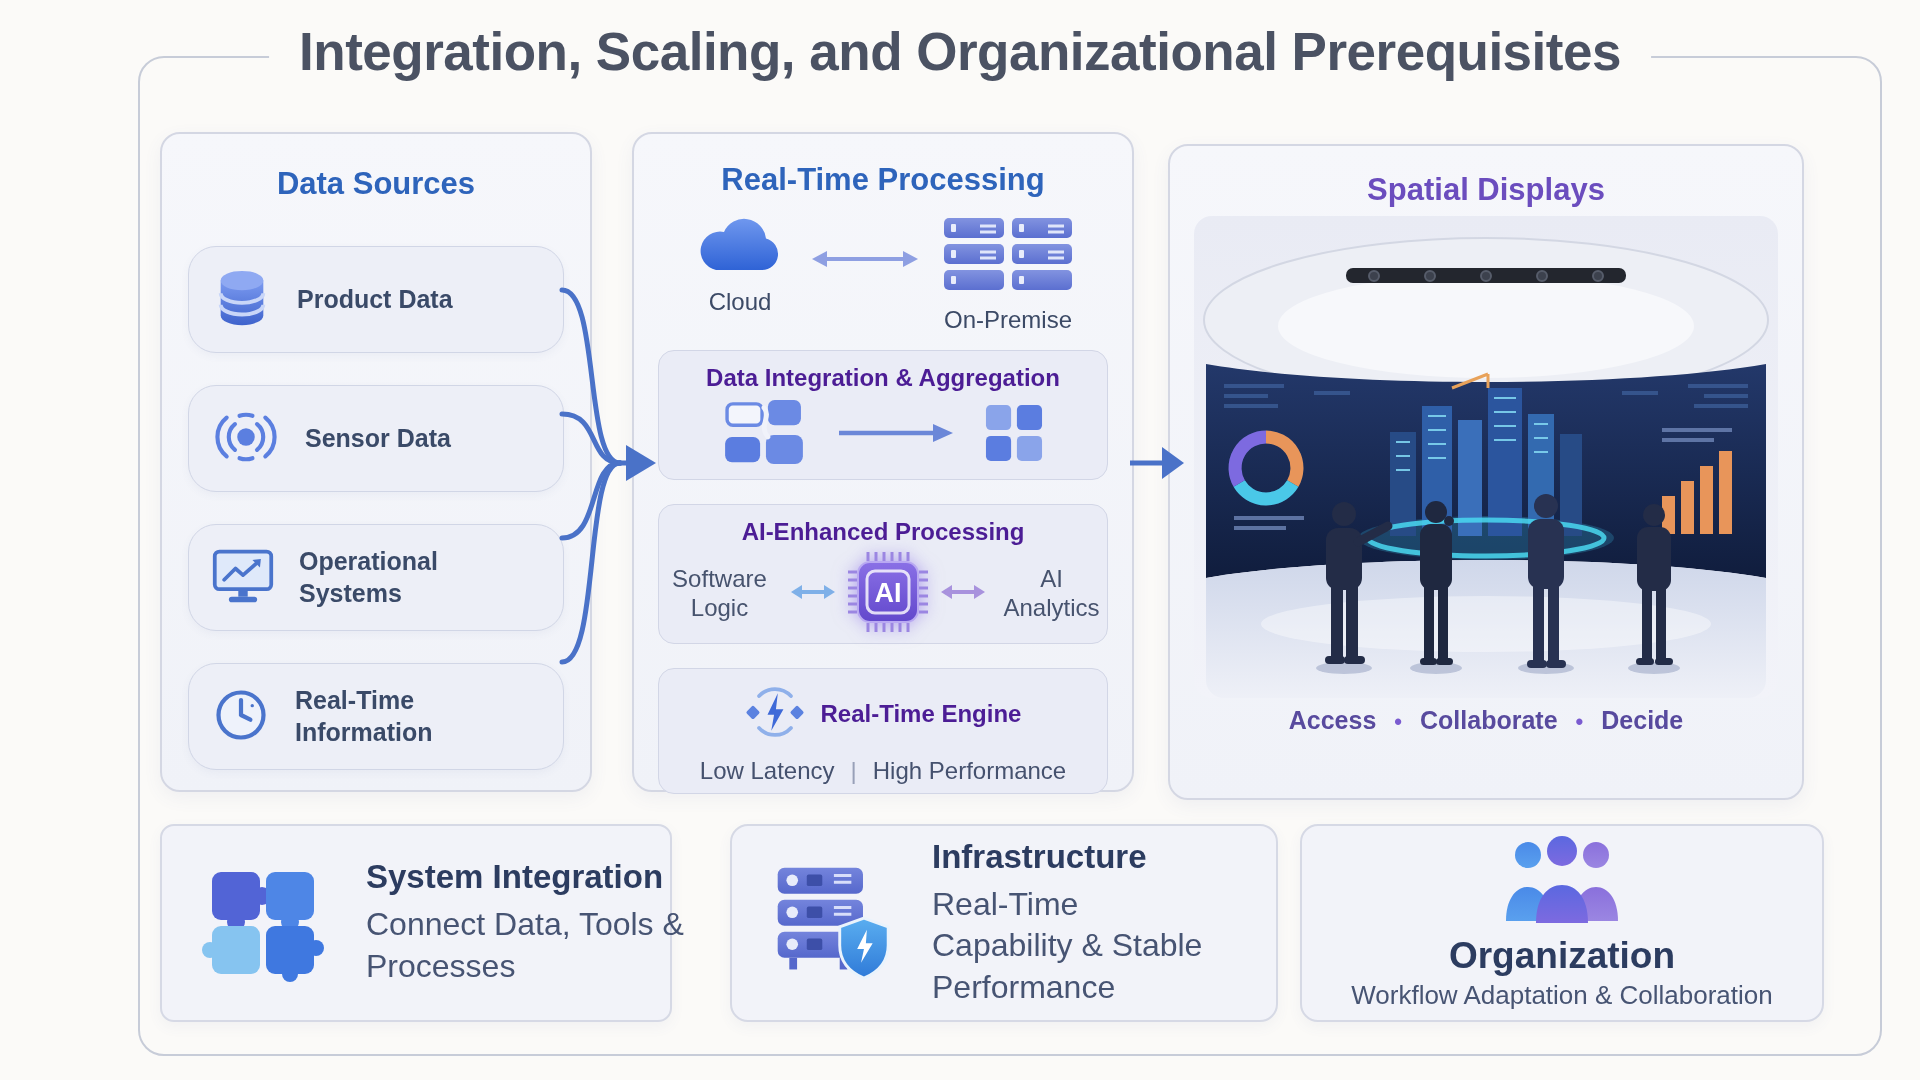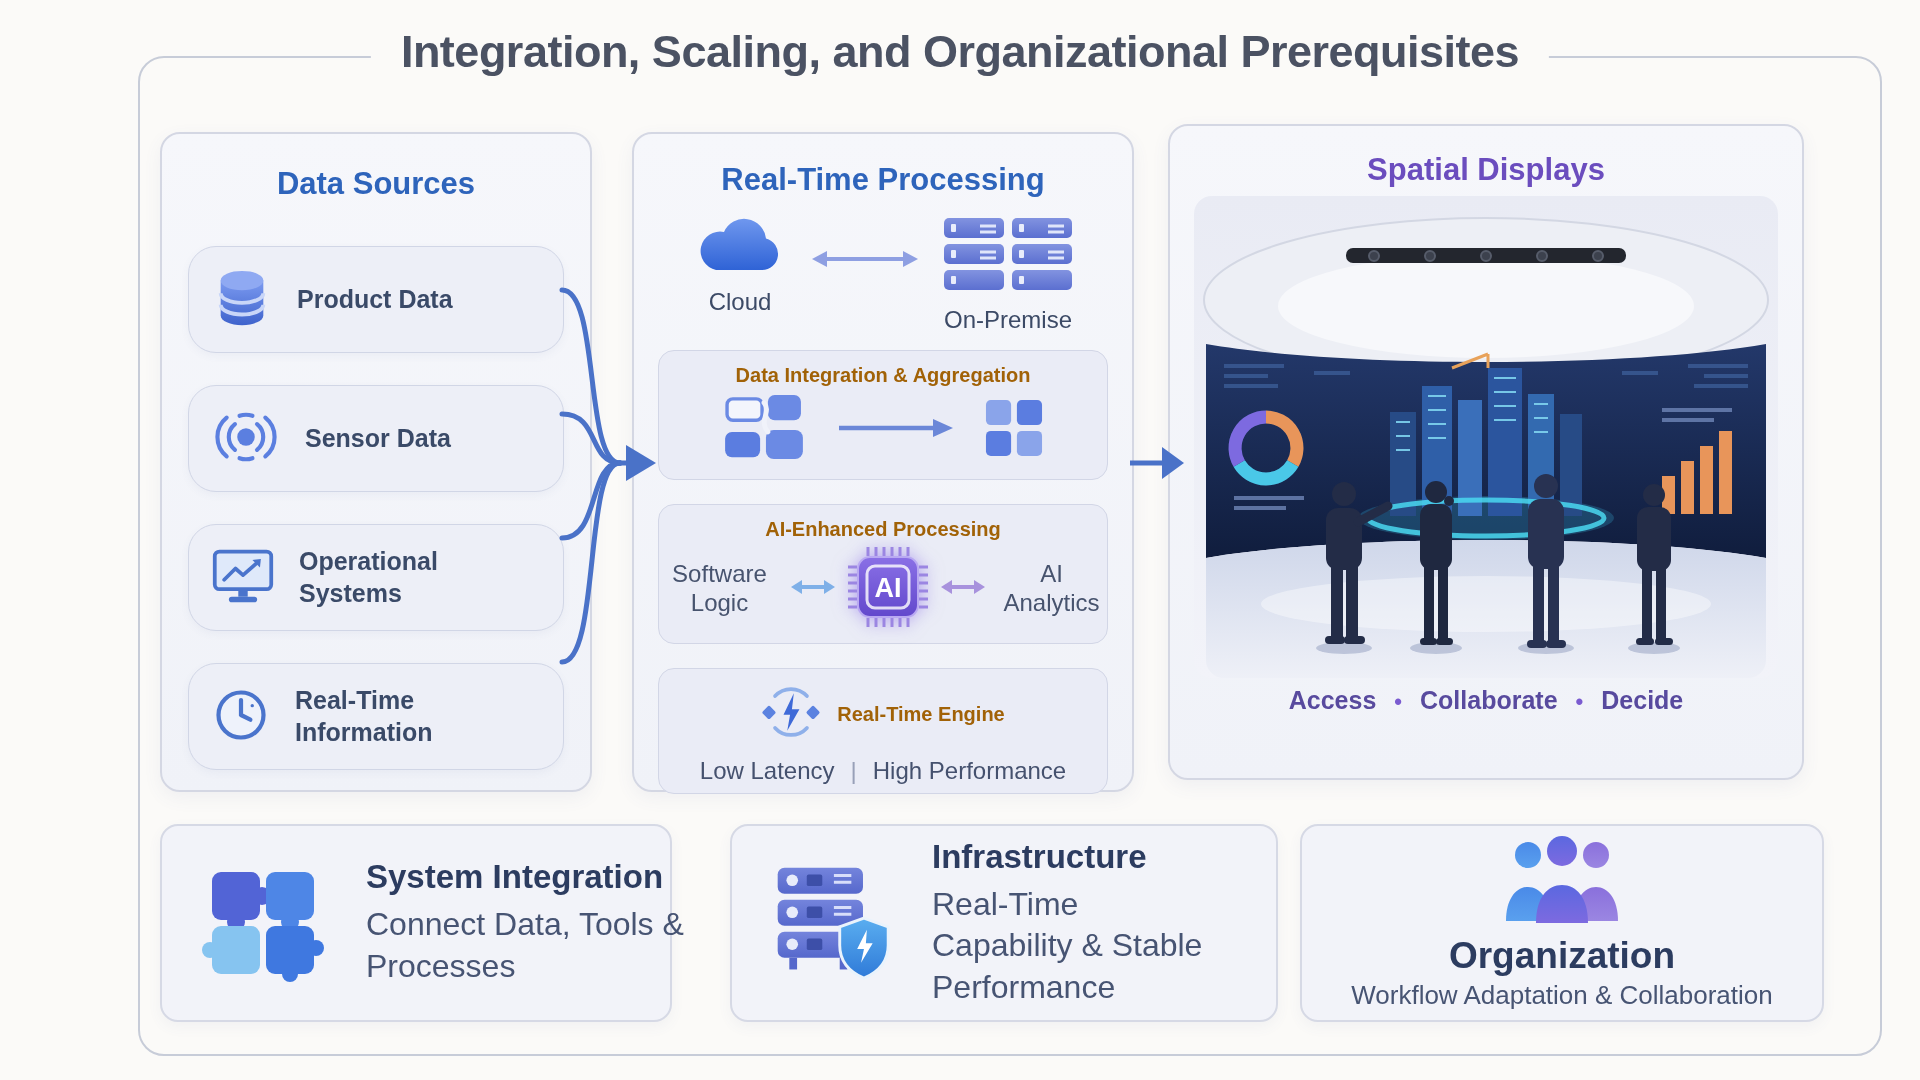--- a/index.html
+++ b/index.html
@@ -4,21 +4,21 @@
 <style>
   * { margin:0; padding:0; box-sizing:border-box; }
   html,body { width:1920px; height:1080px; overflow:hidden; }
   body { font-family:"Liberation Sans", sans-serif; background:#fbfaf8; }
   .canvas { position:relative; width:1920px; height:1080px; background:#fbfaf8; }
 
   .outer-frame { position:absolute; left:138px; top:56px; width:1744px; height:1000px;
     border:2px solid #c7ccd8; border-radius:26px; }
 
   .main-title { position:absolute; top:14px; left:50%; transform:translateX(-50%);
-    background:#fbfaf8; padding:0 30px; font-size:45px; font-weight:bold; color:#4b5263;
+    background:#fbfaf8; padding:0 30px; font-size:53px; font-weight:bold; color:#4b5263;
     letter-spacing:-0.5px; white-space:nowrap; line-height:76px; z-index:5; }
 
   .panel { position:absolute; background:linear-gradient(#f6f7fb,#f0f2f8);
     border:2px solid #d4d7e3; border-radius:20px; box-shadow:0 6px 18px rgba(90,100,150,.07); }
   .panel-title { text-align:center; font-size:31px; font-weight:bold; color:#2e64bb; }
   .panel-title.purple { color:#6b4dbe; }
 
   
   .panel-ds { left:160px; top:132px; width:432px; height:660px; }
   .panel-ds .panel-title { margin-top:32px; }
@@ -30,53 +30,53 @@
   .ds-item .label { font-size:25px; font-weight:600; color:#3a4a68; line-height:1.25; width:190px; }
 
   
   .panel-rt { left:632px; top:132px; width:502px; height:660px; }
   .panel-rt .panel-title { margin-top:28px; }
   .cloud-row { display:flex; align-items:flex-start; justify-content:center; gap:20px; margin-top:14px; }
   .figure { display:flex; flex-direction:column; align-items:center; gap:4px; }
   .figure .fig-label { font-size:24px; color:#3c4a66; font-weight:500; }
   .dbl-arrow-lg { margin-top:34px; }
   .sub-box { margin:0 24px; background:#eaecf6; border:1.5px solid #d2d6e6; border-radius:16px; }
-  .sub-box .sub-title { text-align:center; font-size:20px; font-weight:bold; color:#a16207; padding-top:13px; }
+  .sub-box .sub-title { text-align:center; font-size:24px; font-weight:bold; color:#4c1d95; padding-top:13px; }
   .box-integration { margin-top:16px; height:130px; }
   .box-integration .content { display:flex; align-items:center; justify-content:center; gap:30px; margin-top:6px; }
   .box-ai { margin-top:24px; height:140px; }
   .box-ai .content { display:flex; align-items:center; justify-content:center; gap:10px; margin-top:4px; }
   .ai-side-label { font-size:24px; color:#47536e; text-align:center; width:122px; line-height:1.2; }
   .box-engine { margin-top:24px; height:126px; }
   .engine-head { display:flex; align-items:center; justify-content:center; gap:16px; padding-top:16px; }
   .engine-head .sub-title { padding-top:0; }
   .engine-stats { display:flex; align-items:flex-end; justify-content:center; gap:16px; margin-top:14px;
     font-size:24px; color:#45516e; }
   .engine-stats .divider { color:#98a0b8; }
 
   
-  .panel-sp { left:1168px; top:124px; width:636px; height:656px; }
+  .panel-sp { left:1168px; top:144px; width:636px; height:656px; }
   .panel-sp .panel-title { margin-top:26px; }
   .sp-illustration { display:block; margin:8px auto 0; }
   .sp-caption { display:flex; align-items:flex-end; justify-content:center; gap:18px; margin-top:8px;
     font-size:25px; font-weight:600; color:#584a9e; }
   .sp-caption .dot { color:#7a5bd0; font-size:22px; }
 
   
   .connector { position:absolute; pointer-events:none; z-index:4; }
   .connector-left { left:548px; top:250px; }
   .connector-right { left:1128px; top:438px; }
 
   
   .card { position:absolute; top:824px; height:198px; background:#f2f3f9;
     border:2px solid #d6d9e5; border-radius:18px; box-shadow:0 5px 14px rgba(90,100,150,.06);
     display:flex; align-items:center; padding:0 36px; gap:38px; }
   .card .card-title { font-size:33px; font-weight:bold; color:#2c3c60; margin-bottom:8px; }
   .card .card-subtitle { font-size:32px; color:#475473; line-height:1.3; }
-  .card-1 { left:160px; width:512px; }
+  .card-1 { left:160px; width:512px;border-radius:14px; }
   .card-1 .card-subtitle { width:330px; }
   .card-2 { left:730px; width:548px; }
   .card-2 .card-subtitle { width:280px; }
   .card-3 { left:1300px; width:524px; flex-direction:column; justify-content:center; gap:2px; padding:0; }
   .card-3 .card-title { font-size:37px; margin:6px 0 0; }
   .card-3 .card-subtitle { font-size:26px; text-align:center; }
 </style>
 </head>
 <body>
 

